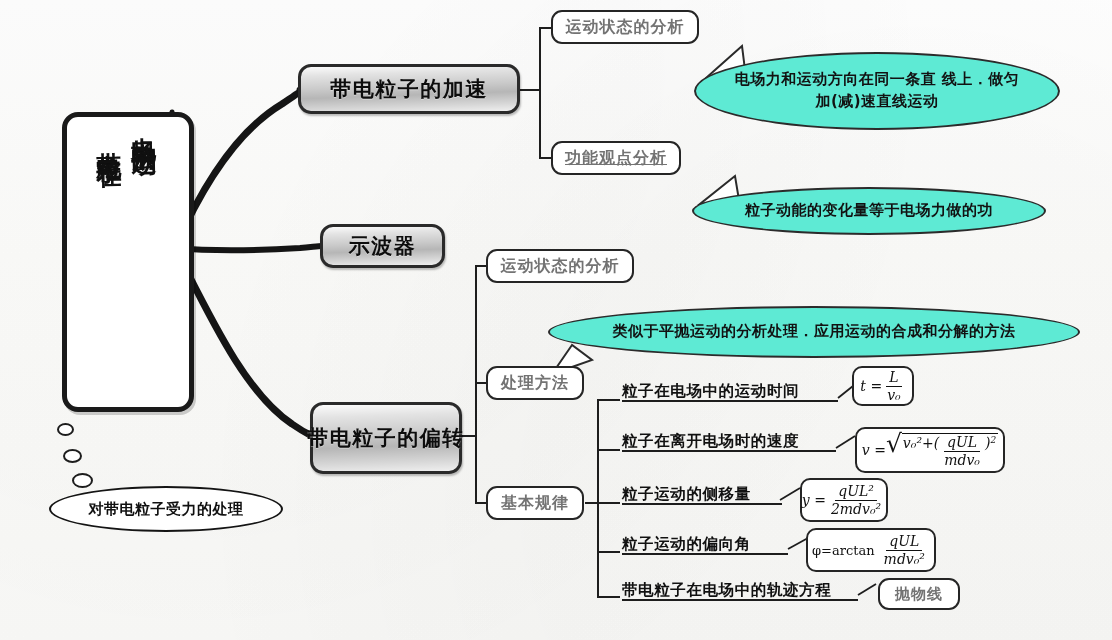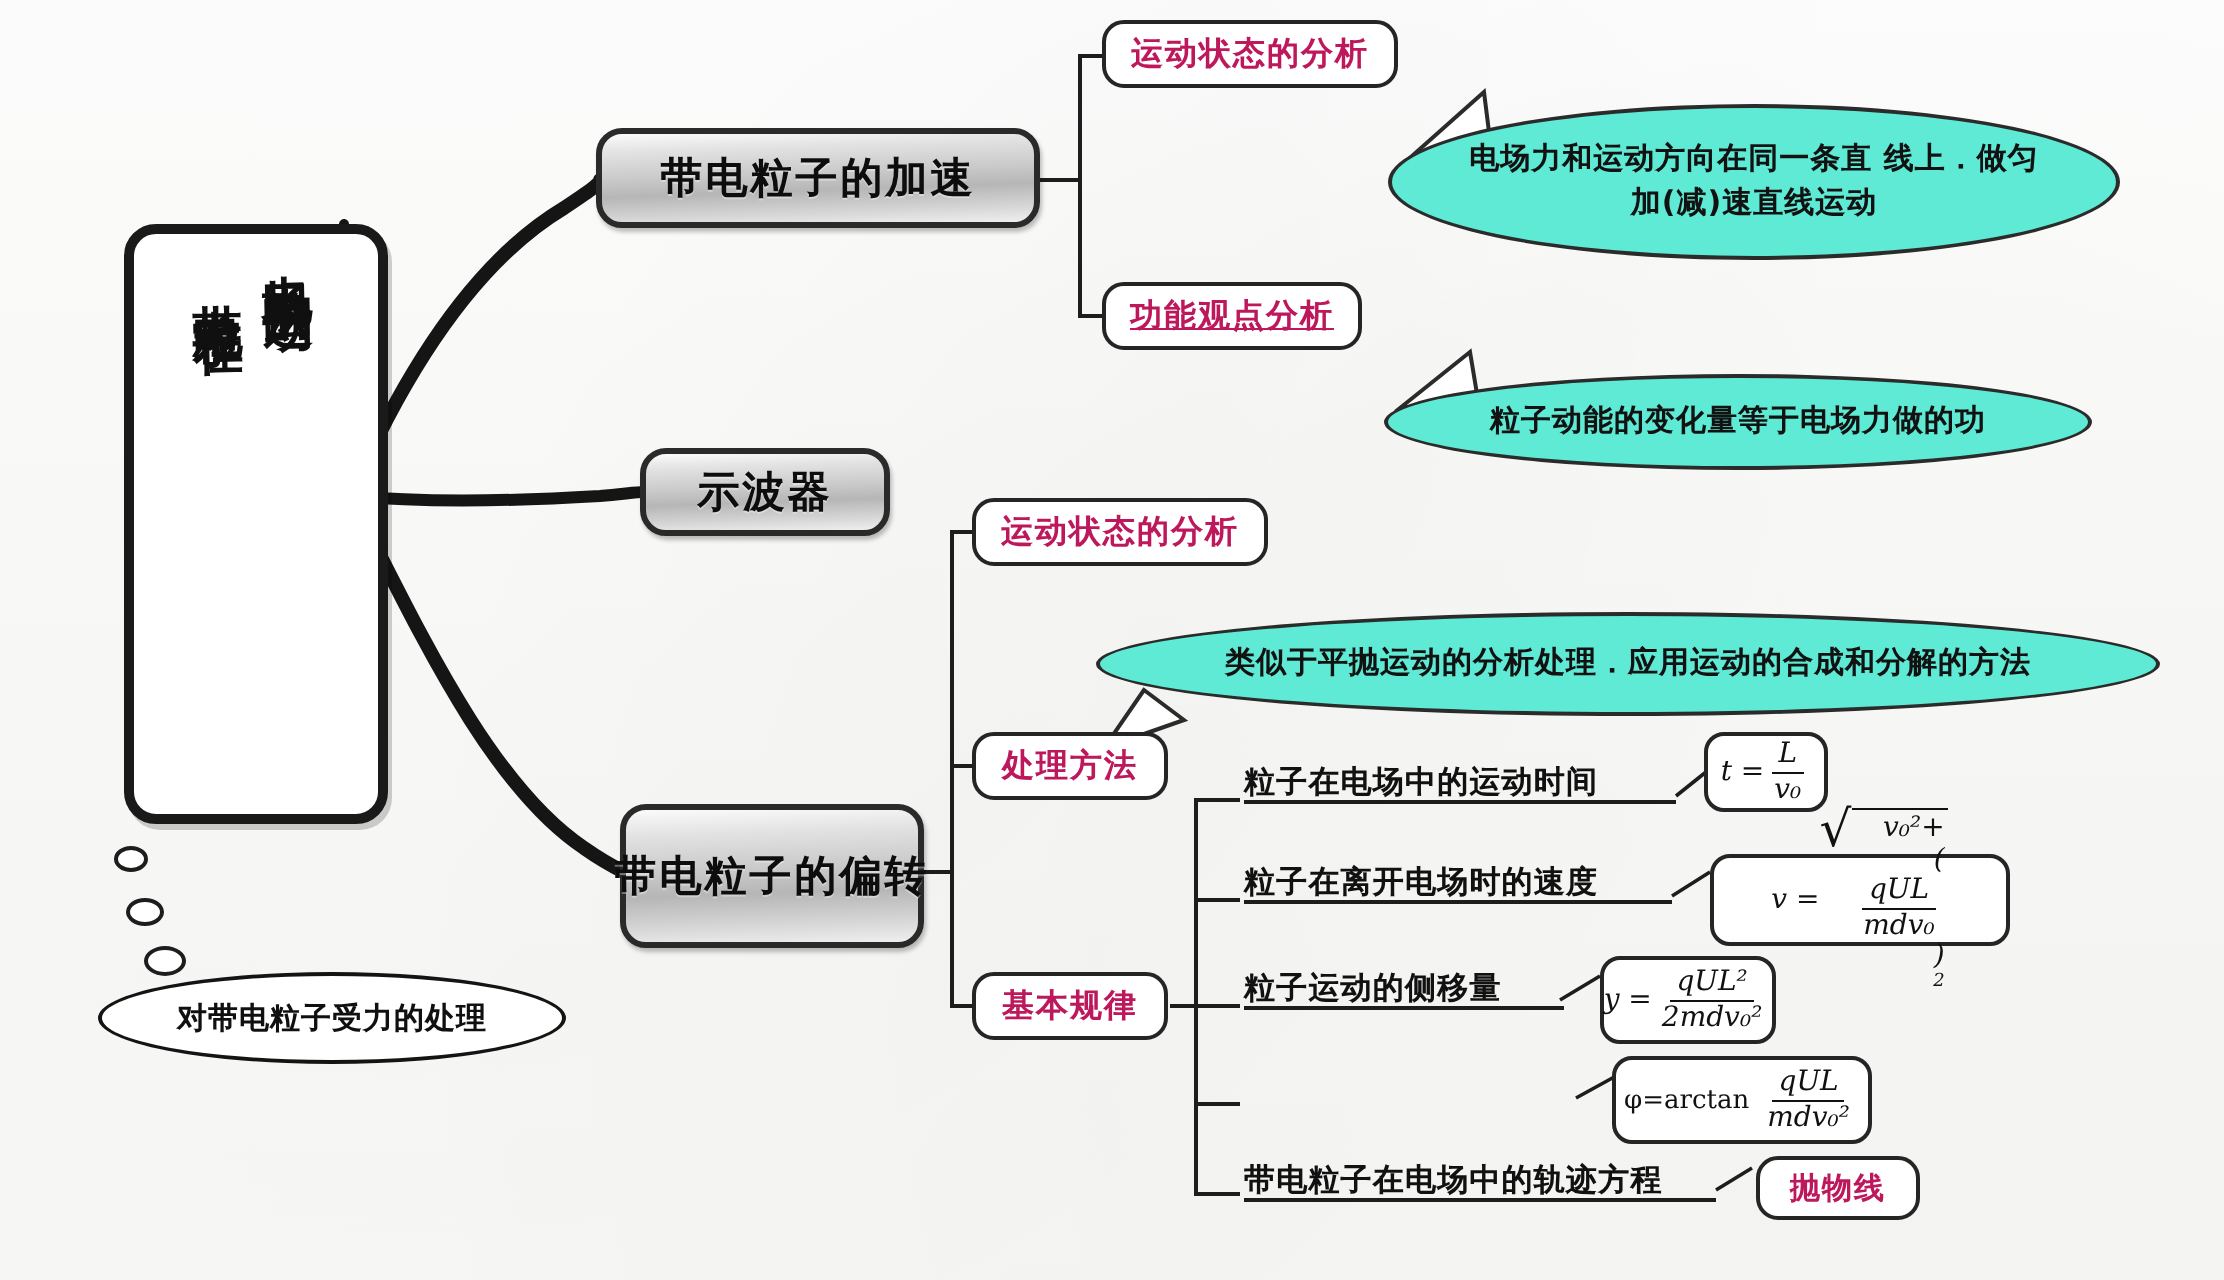--- a/index.html
+++ b/index.html
@@ -73,21 +73,21 @@
   }
 
   
   .sub-node{
     border:2px solid #252525;
     border-radius:11px;
     background:#ffffff;
     font-weight:700;
     font-size:16px;
     letter-spacing:1px;
-    color:#be185d;
+    color:#737373;
   }
 
   
   .leaf{
     font-weight:700;
     font-size:15.5px;
     letter-spacing:0.6px;
     color:#111;
     border-bottom:2px solid #1d1d1d;
     padding-bottom:1px;
@@ -104,21 +104,21 @@
     font-style:italic;
     font-size:14px;
     color:#111;
     padding:2px 8px;
   }
   .frac{display:inline-flex;flex-direction:column;align-items:center;vertical-align:middle;line-height:1.02;margin:0 2px;}
   .frac .num{border-bottom:1.3px solid #111;padding:0 3px 1px;}
   .frac .den{padding:1px 3px 0;}
   .sq{display:inline-flex;align-items:stretch;}
   .sq .rad{font-size:25px;line-height:0.85;font-style:normal;}
-  .sq .body{border-top:1.3px solid #111;padding:1px 2px 0 1px;display:inline-flex;align-items:flex-end;flex-direction:column;}
+  .sq .body{border-top:1.3px solid #111;padding:1px 2px 0 1px;display:inline-flex;align-items:flex-start;}
   sup{font-size:9px;vertical-align:super;}
 
   
   .bubble{
     position:absolute;
     border:2px solid #2b2b2b;
     background:#5eead4;
     display:flex;align-items:center;justify-content:center;
     text-align:center;
     font-weight:700;
@@ -293,20 +293,23 @@
     <span>粒子运动的侧移量</span>
   </div>
   <div class="node formula" style="left:800px;top:478px;width:88px;height:44px;">
     <span>y =</span>
     <span class="frac">
       <span class="num">qUL²</span>
       <span class="den">2mdv₀²</span>
     </span>
   </div>
 
+  <div class="node leaf" style="left:622px;top:537px;width:166px;height:18px;">
+    <span>粒子运动的偏向角</span>
+  </div>
   <div class="node formula" style="left:806px;top:528px;width:130px;height:44px;">
     <span style="font-style:normal;font-size:13px;">φ=arctan</span>
     <span class="frac" style="margin-left:6px;">
       <span class="num">qUL</span>
       <span class="den">mdv₀²</span>
     </span>
   </div>
 
   <div class="node leaf" style="left:622px;top:583px;width:236px;height:18px;">
     <span>带电粒子在电场中的轨迹方程</span>

